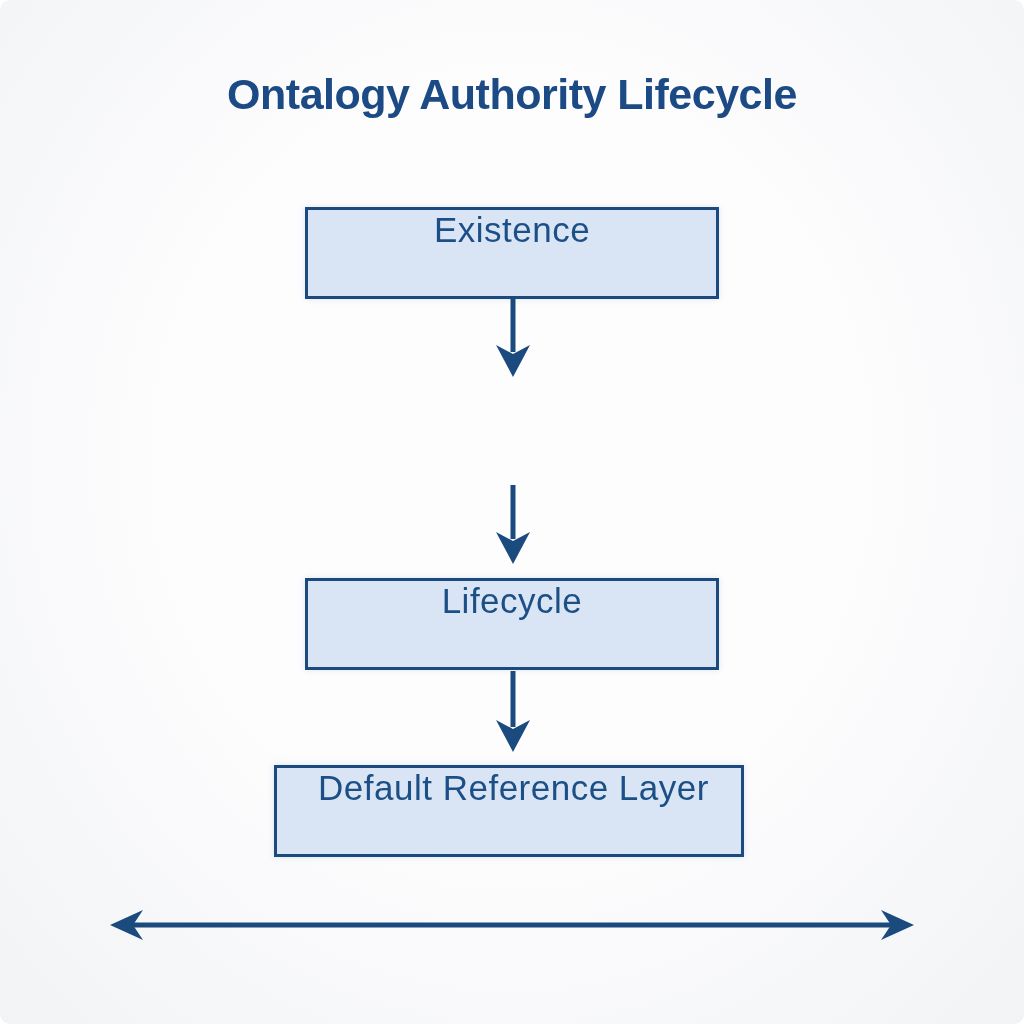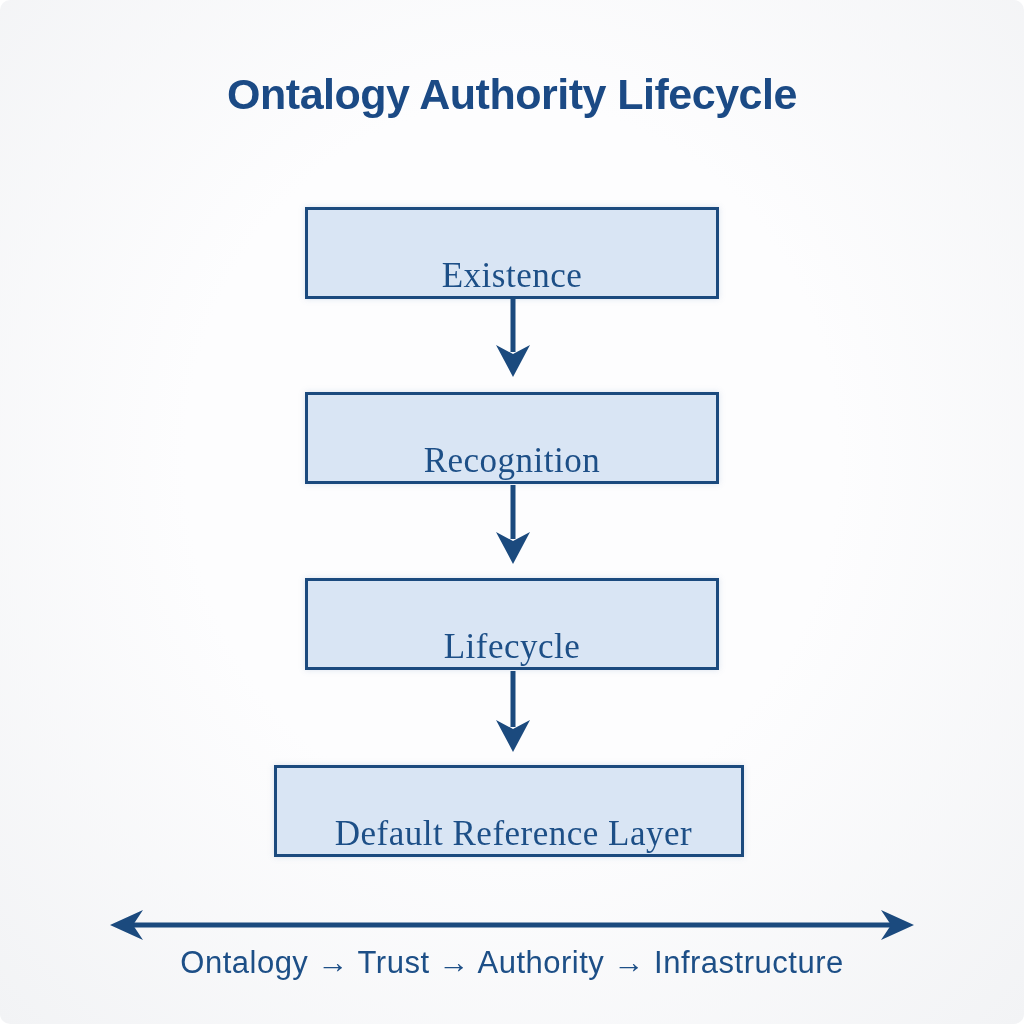--- a/index.html
+++ b/index.html
@@ -32,24 +32,23 @@
   }
 
   .node {
     position: absolute;
     left: 305px;
     width: 414px;
     height: 92px;
     background: #d9e5f4;
     border: 3px solid #1b4a7e;
     display: flex;
-    align-items: flex-end;
+    align-items: flex-start;
     justify-content: center;
     box-shadow: 0 0 6px rgba(120,150,190,0.25);
-    font-family: Liberation Serif, serif;
   }
 
   .node span {
     font-size: 35px;
     color: #1d4f87;
     letter-spacing: 0.5px;
   }
 
   .node-1 { top: 207px; }
   .node-2 { top: 392px; }
@@ -93,23 +92,20 @@
 
   <div class="node node-1">
     <span>Existence</span>
   </div>
 
   <svg class="arrow-down arrow-down-1" width="44" height="80" viewBox="0 0 44 80" aria-hidden="true">
     <line x1="22" y1="0" x2="22" y2="54" stroke="#1b4a7e" stroke-width="5"></line>
     <polygon points="22,79 5,47 22,56 39,47" fill="#1b4a7e"></polygon>
   </svg>
 
-  <div class="node node-2">
-    <span>Recognition</span>
-  </div>
 
   <svg class="arrow-down arrow-down-2" width="44" height="80" viewBox="0 0 44 80" aria-hidden="true">
     <line x1="22" y1="0" x2="22" y2="54" stroke="#1b4a7e" stroke-width="5"></line>
     <polygon points="22,79 5,47 22,56 39,47" fill="#1b4a7e"></polygon>
   </svg>
 
   <div class="node node-3">
     <span>Lifecycle</span>
   </div>
 
@@ -121,15 +117,14 @@
   <div class="node node-4">
     <span>Default Reference Layer</span>
   </div>
 
   <svg class="axis-arrow" width="810" height="38" viewBox="0 0 810 38" aria-hidden="true">
     <line x1="24" y1="19" x2="786" y2="19" stroke="#1b4a7e" stroke-width="5"></line>
     <polygon points="3,19 36,4 26,19 36,34" fill="#1b4a7e"></polygon>
     <polygon points="807,19 774,4 784,19 774,34" fill="#1b4a7e"></polygon>
   </svg>
 
-  <div class="axis-label">Ontalogy → Trust → Authority → Infrastructure</div>
 
 </div>
 
 </body></html>

